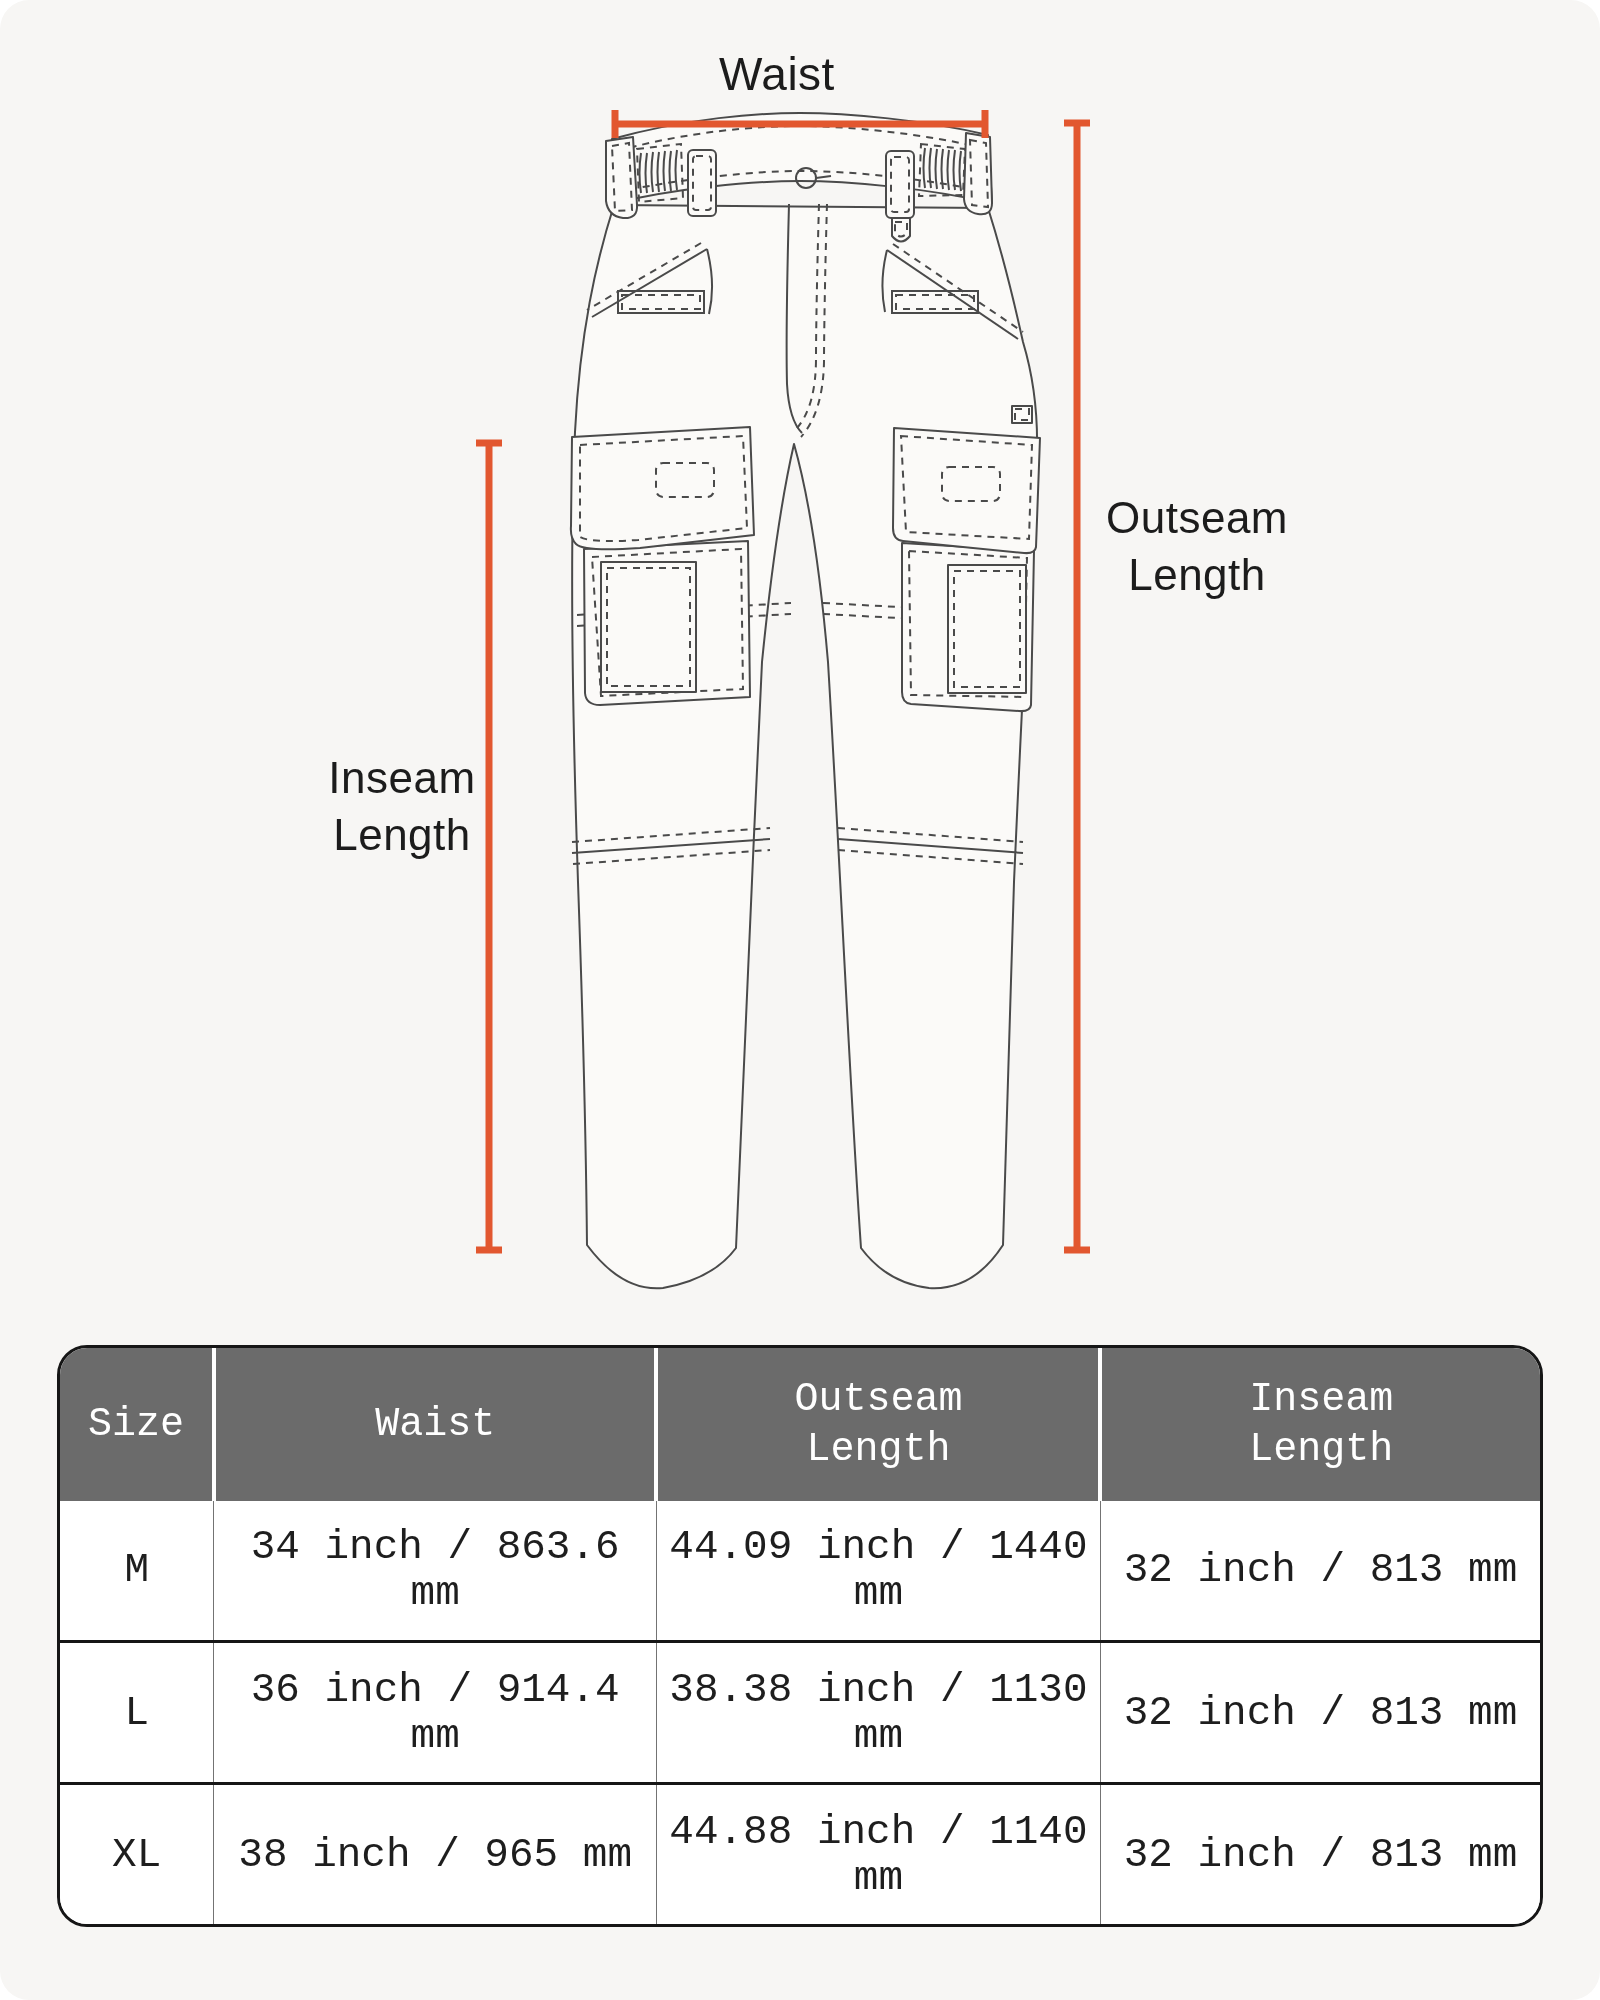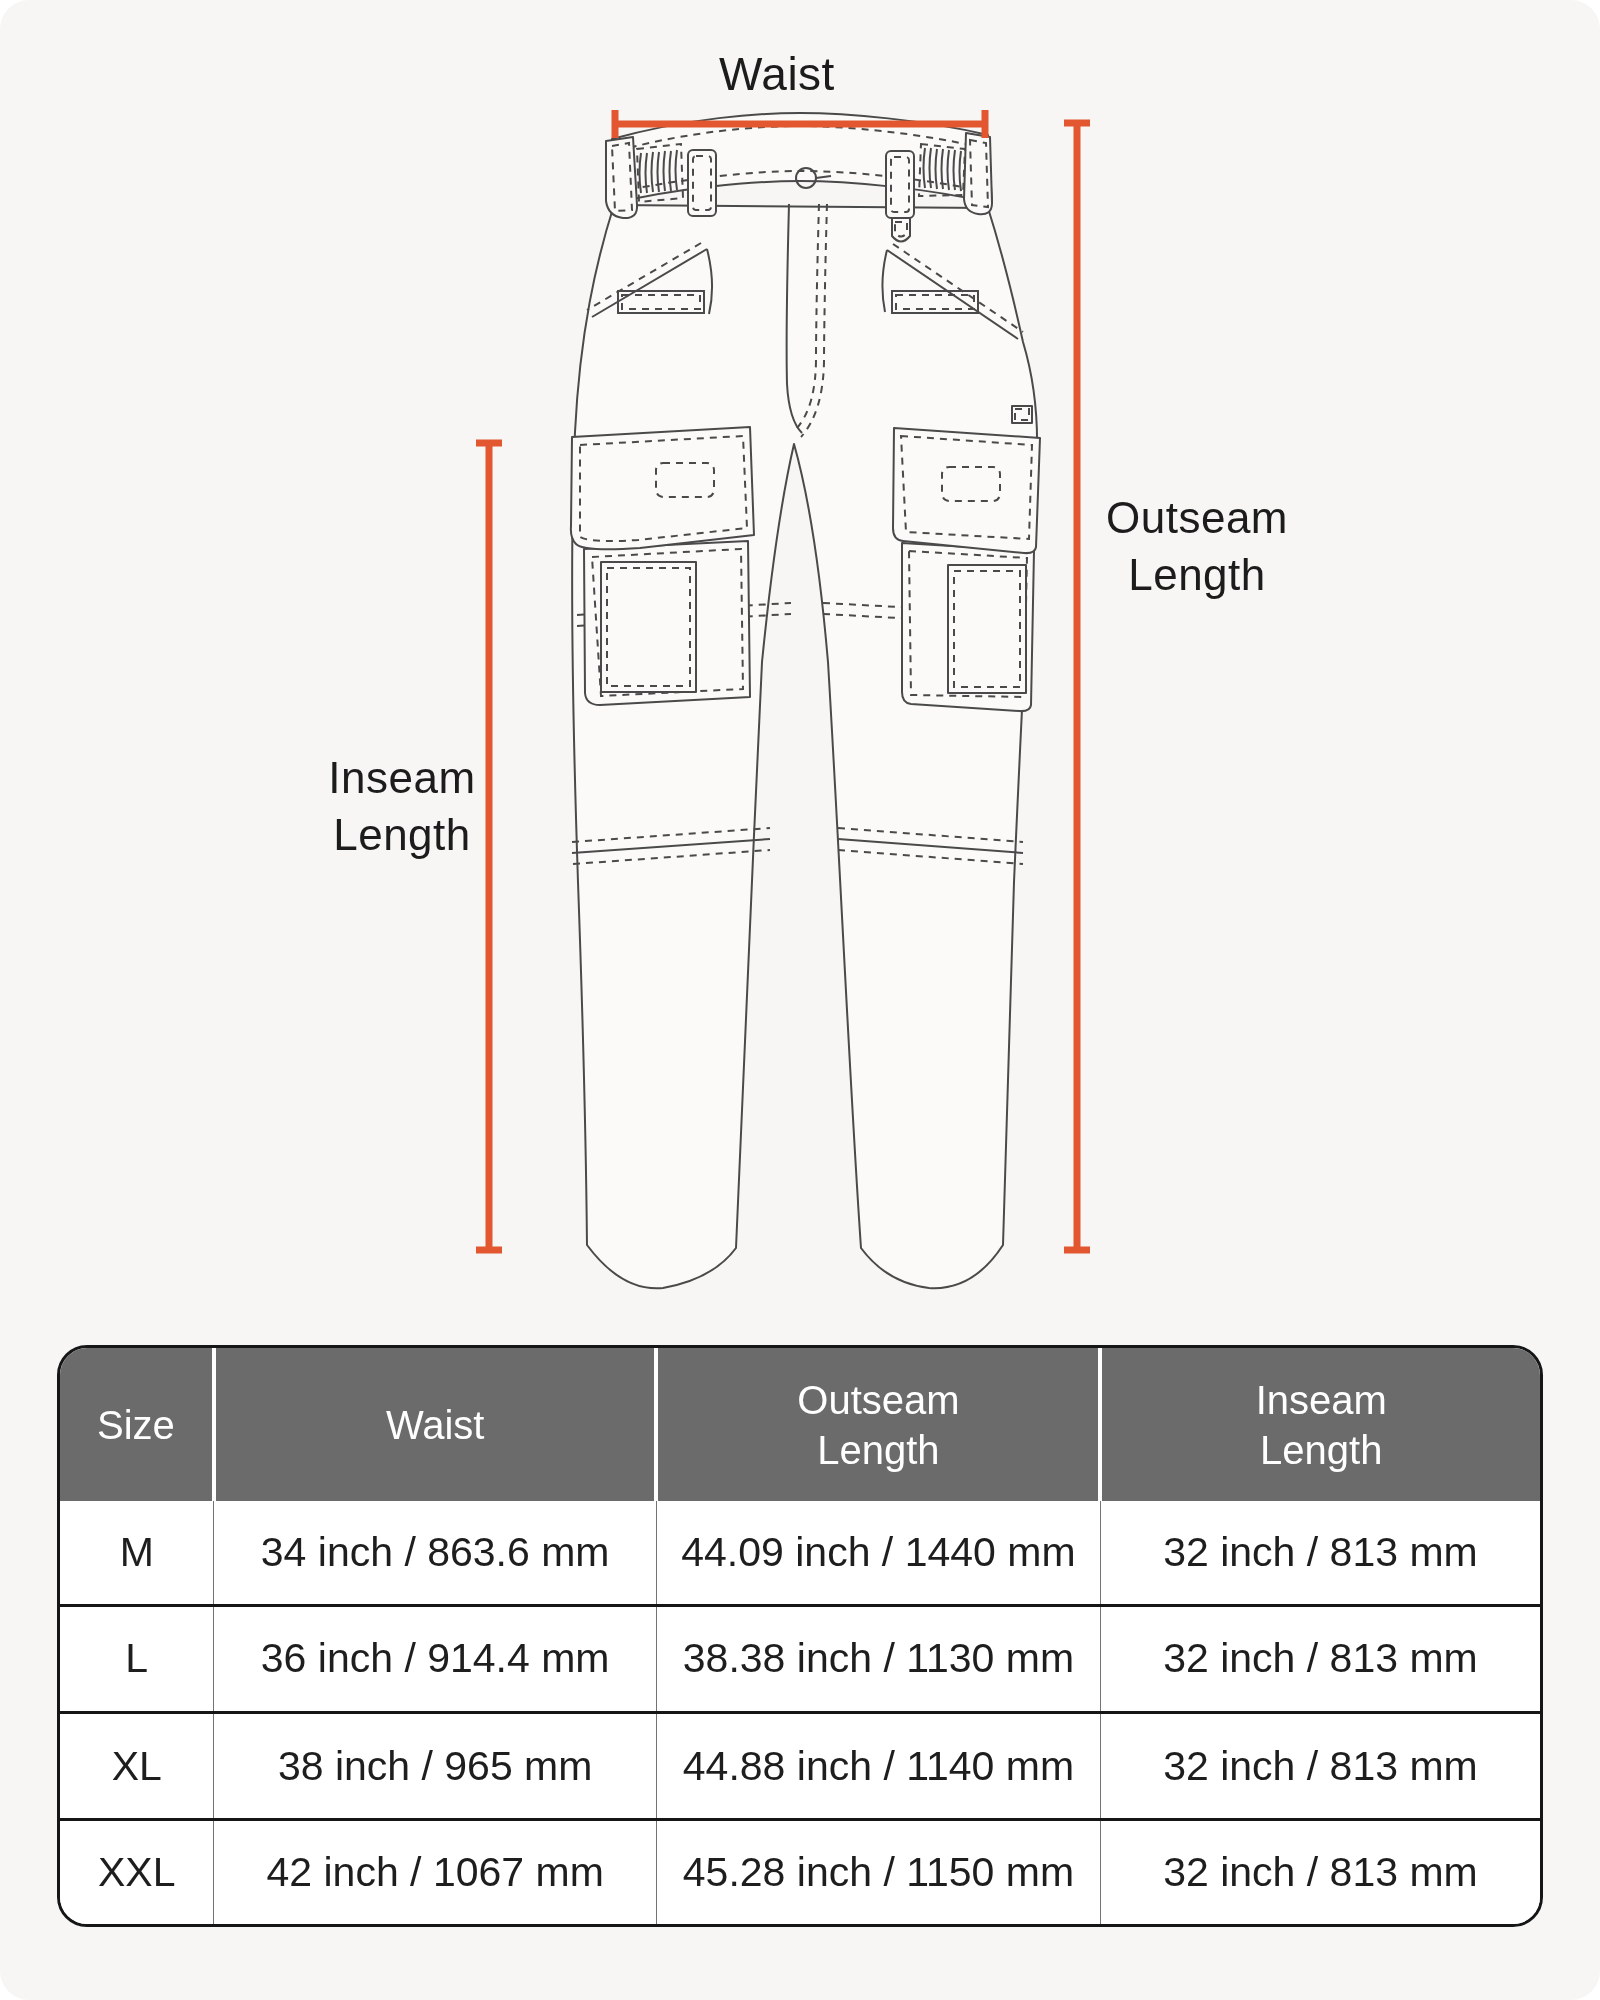--- a/index.html
+++ b/index.html
@@ -24,21 +24,21 @@
     color:#1c1c1c;white-space:pre-line;letter-spacing:0.5px;
   }
   .waist-label{font-size:46px;}
   
   .table-wrap{
     position:absolute;left:57px;top:1345px;width:1486px;height:582px;
     border:3px solid #161616;border-radius:30px;overflow:hidden;background:#fff;
     box-sizing:border-box;
   }
   table.size-chart{
-    width:100%;height:100%;border-collapse:collapse;table-layout:fixed;
+    width:100%;height:100%;border-collapse:collapse;table-layout:fixed;font-family:Liberation Mono, monospace;
   }
   .size-chart th{
     background:var(--header_bg);color:#fff;font-weight:400;
     font-size:40px;line-height:50px;white-space:pre-line;
     border:none;border-left:4px solid #fff;height:153px;padding:0;
   }
   .size-chart th:first-child{border-left:none;}
   .size-chart td{
     background:#fff;color:var(--ink);font-size:41px;text-align:center;
     border-left:1px solid #737373;border-top:3px solid #161616;padding:0;
@@ -193,22 +193,16 @@
           <td>36 inch / 914.4 mm</td>
           <td>38.38 inch / 1130 mm</td>
           <td>32 inch / 813 mm</td>
         </tr>
         <tr>
           <td>XL</td>
           <td>38 inch / 965 mm</td>
           <td>44.88 inch / 1140 mm</td>
           <td>32 inch / 813 mm</td>
         </tr>
-        <tr>
-          <td>XXL</td>
-          <td>42 inch / 1067 mm</td>
-          <td>45.28 inch / 1150 mm</td>
-          <td>32 inch / 813 mm</td>
-        </tr>
       </tbody>
     </table>
   </div>
 </div>
 
 </body></html>

